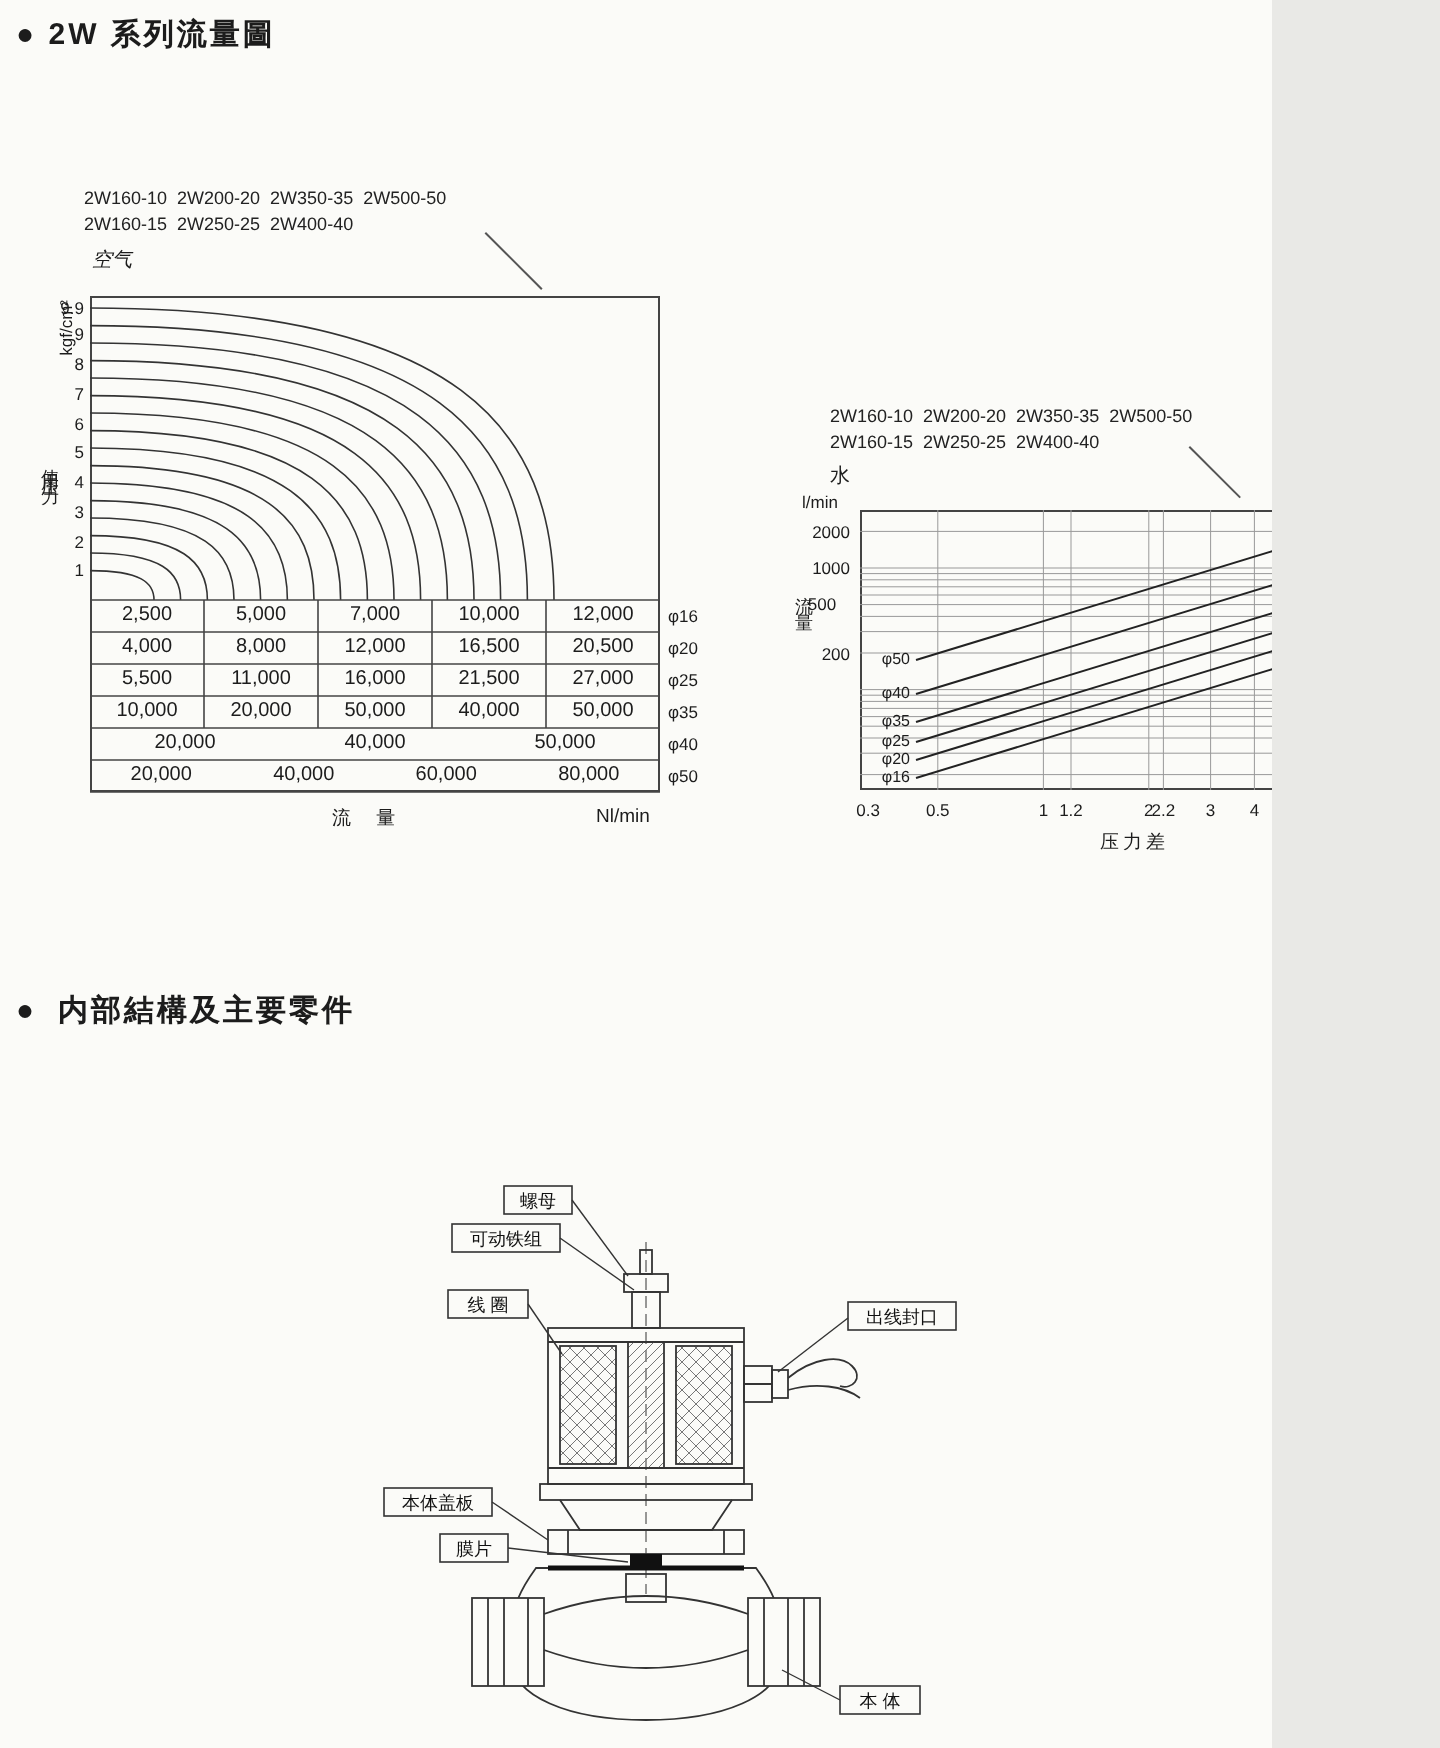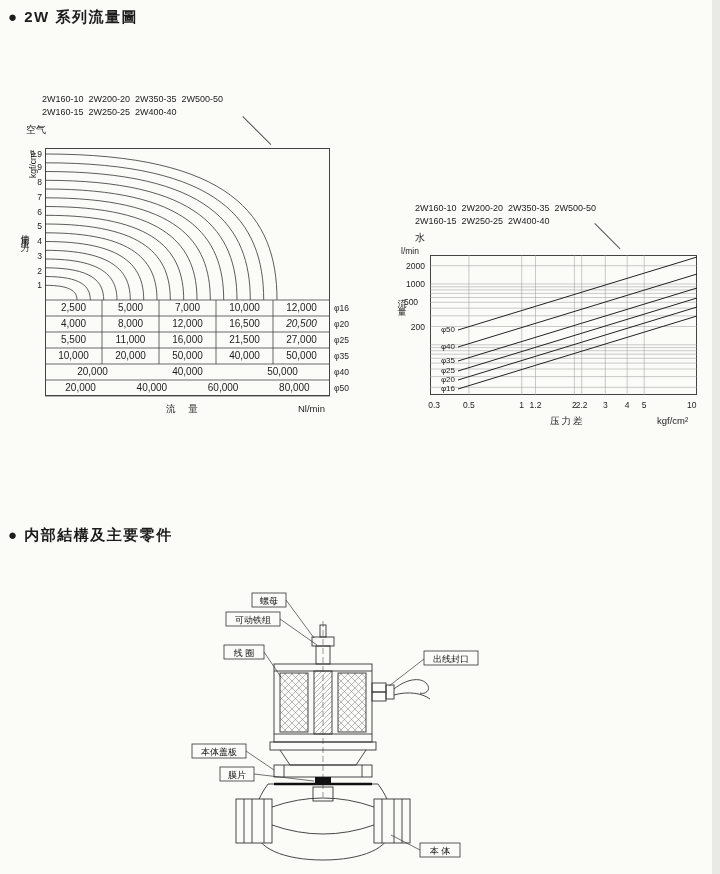--- a/index.html
+++ b/index.html
@@ -1,18 +1,18 @@
 <!DOCTYPE html>
 <html><head>
 <meta charset="utf-8">
 <style>
   * { margin:0; padding:0; box-sizing:border-box; }
   html,body { width:720px; height:874px; }
   body { background:#e9e9e6; font-family:"Liberation Sans","DejaVu Sans",sans-serif; color:#1c1c1c; }
-  #page { position:relative; width:712px; height:874px; background:#fbfbf8; overflow:hidden; }
+  #page { position:relative; width:636px; height:874px; background:#fbfbf8; overflow:hidden; }
   .abs { position:absolute; }
   .sec-title { font-size:15px; font-weight:bold; letter-spacing:1.5px; }
   .models { font-size:9px; white-space:pre; color:#222; }
   .medium { font-size:10px; }
   .unit { font-size:8.5px; }
   .vtext { position:absolute; writing-mode:vertical-rl; font-size:9px; letter-spacing:3px; }
   .vtext-flip { position:absolute; writing-mode:vertical-rl; transform:rotate(180deg); font-size:8.5px; }
   .tick { position:absolute; font-size:8.5px; color:#1c1c1c; }
   .cell { position:absolute; font-size:10px; transform:translateX(-50%); white-space:nowrap; }
   .sizecol { position:absolute; font-size:8.5px; }
@@ -24,21 +24,21 @@
 </head>
 <body>
 
 <div id="page">
 
   <div class="abs sec-title" style="left:8px;top:8px;">● 2W 系列流量圖</div>
 
   <div class="abs" id="air-chart" style="left:18px;top:92px;width:336px;height:328px;">
     <div class="abs models" style="left:24px;top:2px;">2W160-10  2W200-20  2W350-35  2W500-50</div>
     <div class="abs models" style="left:24px;top:15px;">2W160-15  2W250-25  2W400-40</div>
-    <div class="abs medium" style="left:8px;top:31px;">空气</div>
+    <div class="abs medium" style="left:28px;top:31px;font-style:italic;">空气</div>
     <div class="pointer-line" style="left:225px;top:24px;width:40px;transform:rotate(45deg);"></div>
     <div class="vtext-flip" style="left:10px;top:58px;">kgf/cm²</div>
     <div class="vtext" style="left:0px;top:135px;">使用压力</div>
     <div class="abs" id="air-y-ticks">
         <div class="tick" style="left:0;top:57.0px;width:24px;text-align:right;">9.9</div>
         <div class="tick" style="left:0;top:70.3px;width:24px;text-align:right;">9</div>
         <div class="tick" style="left:0;top:85.0px;width:24px;text-align:right;">8</div>
         <div class="tick" style="left:0;top:99.8px;width:24px;text-align:right;">7</div>
         <div class="tick" style="left:0;top:114.5px;width:24px;text-align:right;">6</div>
         <div class="tick" style="left:0;top:129.3px;width:24px;text-align:right;">5</div>
@@ -80,21 +80,21 @@
     <div class="abs" id="air-table">
         <div class="cell" style="left:55.5px;top:208px;line-height:16px;">2,500</div>
         <div class="cell" style="left:112.5px;top:208px;line-height:16px;">5,000</div>
         <div class="cell" style="left:169.5px;top:208px;line-height:16px;">7,000</div>
         <div class="cell" style="left:226.5px;top:208px;line-height:16px;">10,000</div>
         <div class="cell" style="left:283.5px;top:208px;line-height:16px;">12,000</div>
         <div class="cell" style="left:55.5px;top:224px;line-height:16px;">4,000</div>
         <div class="cell" style="left:112.5px;top:224px;line-height:16px;">8,000</div>
         <div class="cell" style="left:169.5px;top:224px;line-height:16px;">12,000</div>
         <div class="cell" style="left:226.5px;top:224px;line-height:16px;">16,500</div>
-        <div class="cell" style="left:283.5px;top:224px;line-height:16px;font-style:italic;">20,500</div>
+        <div class="cell" style="left:283.5px;top:224px;line-height:16px;">20,500</div>
         <div class="cell" style="left:55.5px;top:240px;line-height:16px;">5,500</div>
         <div class="cell" style="left:112.5px;top:240px;line-height:16px;">11,000</div>
         <div class="cell" style="left:169.5px;top:240px;line-height:16px;">16,000</div>
         <div class="cell" style="left:226.5px;top:240px;line-height:16px;">21,500</div>
         <div class="cell" style="left:283.5px;top:240px;line-height:16px;">27,000</div>
         <div class="cell" style="left:55.5px;top:256px;line-height:16px;">10,000</div>
         <div class="cell" style="left:112.5px;top:256px;line-height:16px;">20,000</div>
         <div class="cell" style="left:169.5px;top:256px;line-height:16px;">50,000</div>
         <div class="cell" style="left:226.5px;top:256px;line-height:16px;">40,000</div>
         <div class="cell" style="left:283.5px;top:256px;line-height:16px;">50,000</div>
@@ -184,21 +184,21 @@
         <div class="tick" style="left:176.7px;top:197px;width:20px;text-align:center;">2.2</div>
         <div class="tick" style="left:200.3px;top:197px;width:20px;text-align:center;">3</div>
         <div class="tick" style="left:222.2px;top:197px;width:20px;text-align:center;">4</div>
         <div class="tick" style="left:239.2px;top:197px;width:20px;text-align:center;">5</div>
         <div class="tick" style="left:292.0px;top:197px;width:20px;">10</div>
       </div>
     <div class="abs axis-label" style="left:155px;top:212px;letter-spacing:2px;">压力差</div>
     <div class="abs axis-label" style="left:262px;top:212px;">kgf/cm²</div>
   </div>
 
-  <div class="abs sec-title" style="left:8px;top:526px;">● 内部結構及主要零件</div>
+  <div class="abs sec-title" style="left:8px;top:496px;font-family:Liberation Mono, monospace;">● 内部結構及主要零件</div>
 
   <svg id="valve-svg" style="left:180px;top:583px;" width="300" height="290" viewBox="0 0 300 290">
     <defs>
       <pattern id="xh" width="7" height="7" patternUnits="userSpaceOnUse">
         <path d="M0 0L7 7M7 0L0 7" stroke="#777" stroke-width="0.5"></path>
       </pattern>
       <pattern id="dh" width="5" height="5" patternUnits="userSpaceOnUse">
         <path d="M0 5L5 0" stroke="#777" stroke-width="0.5"></path>
       </pattern>
     </defs>

